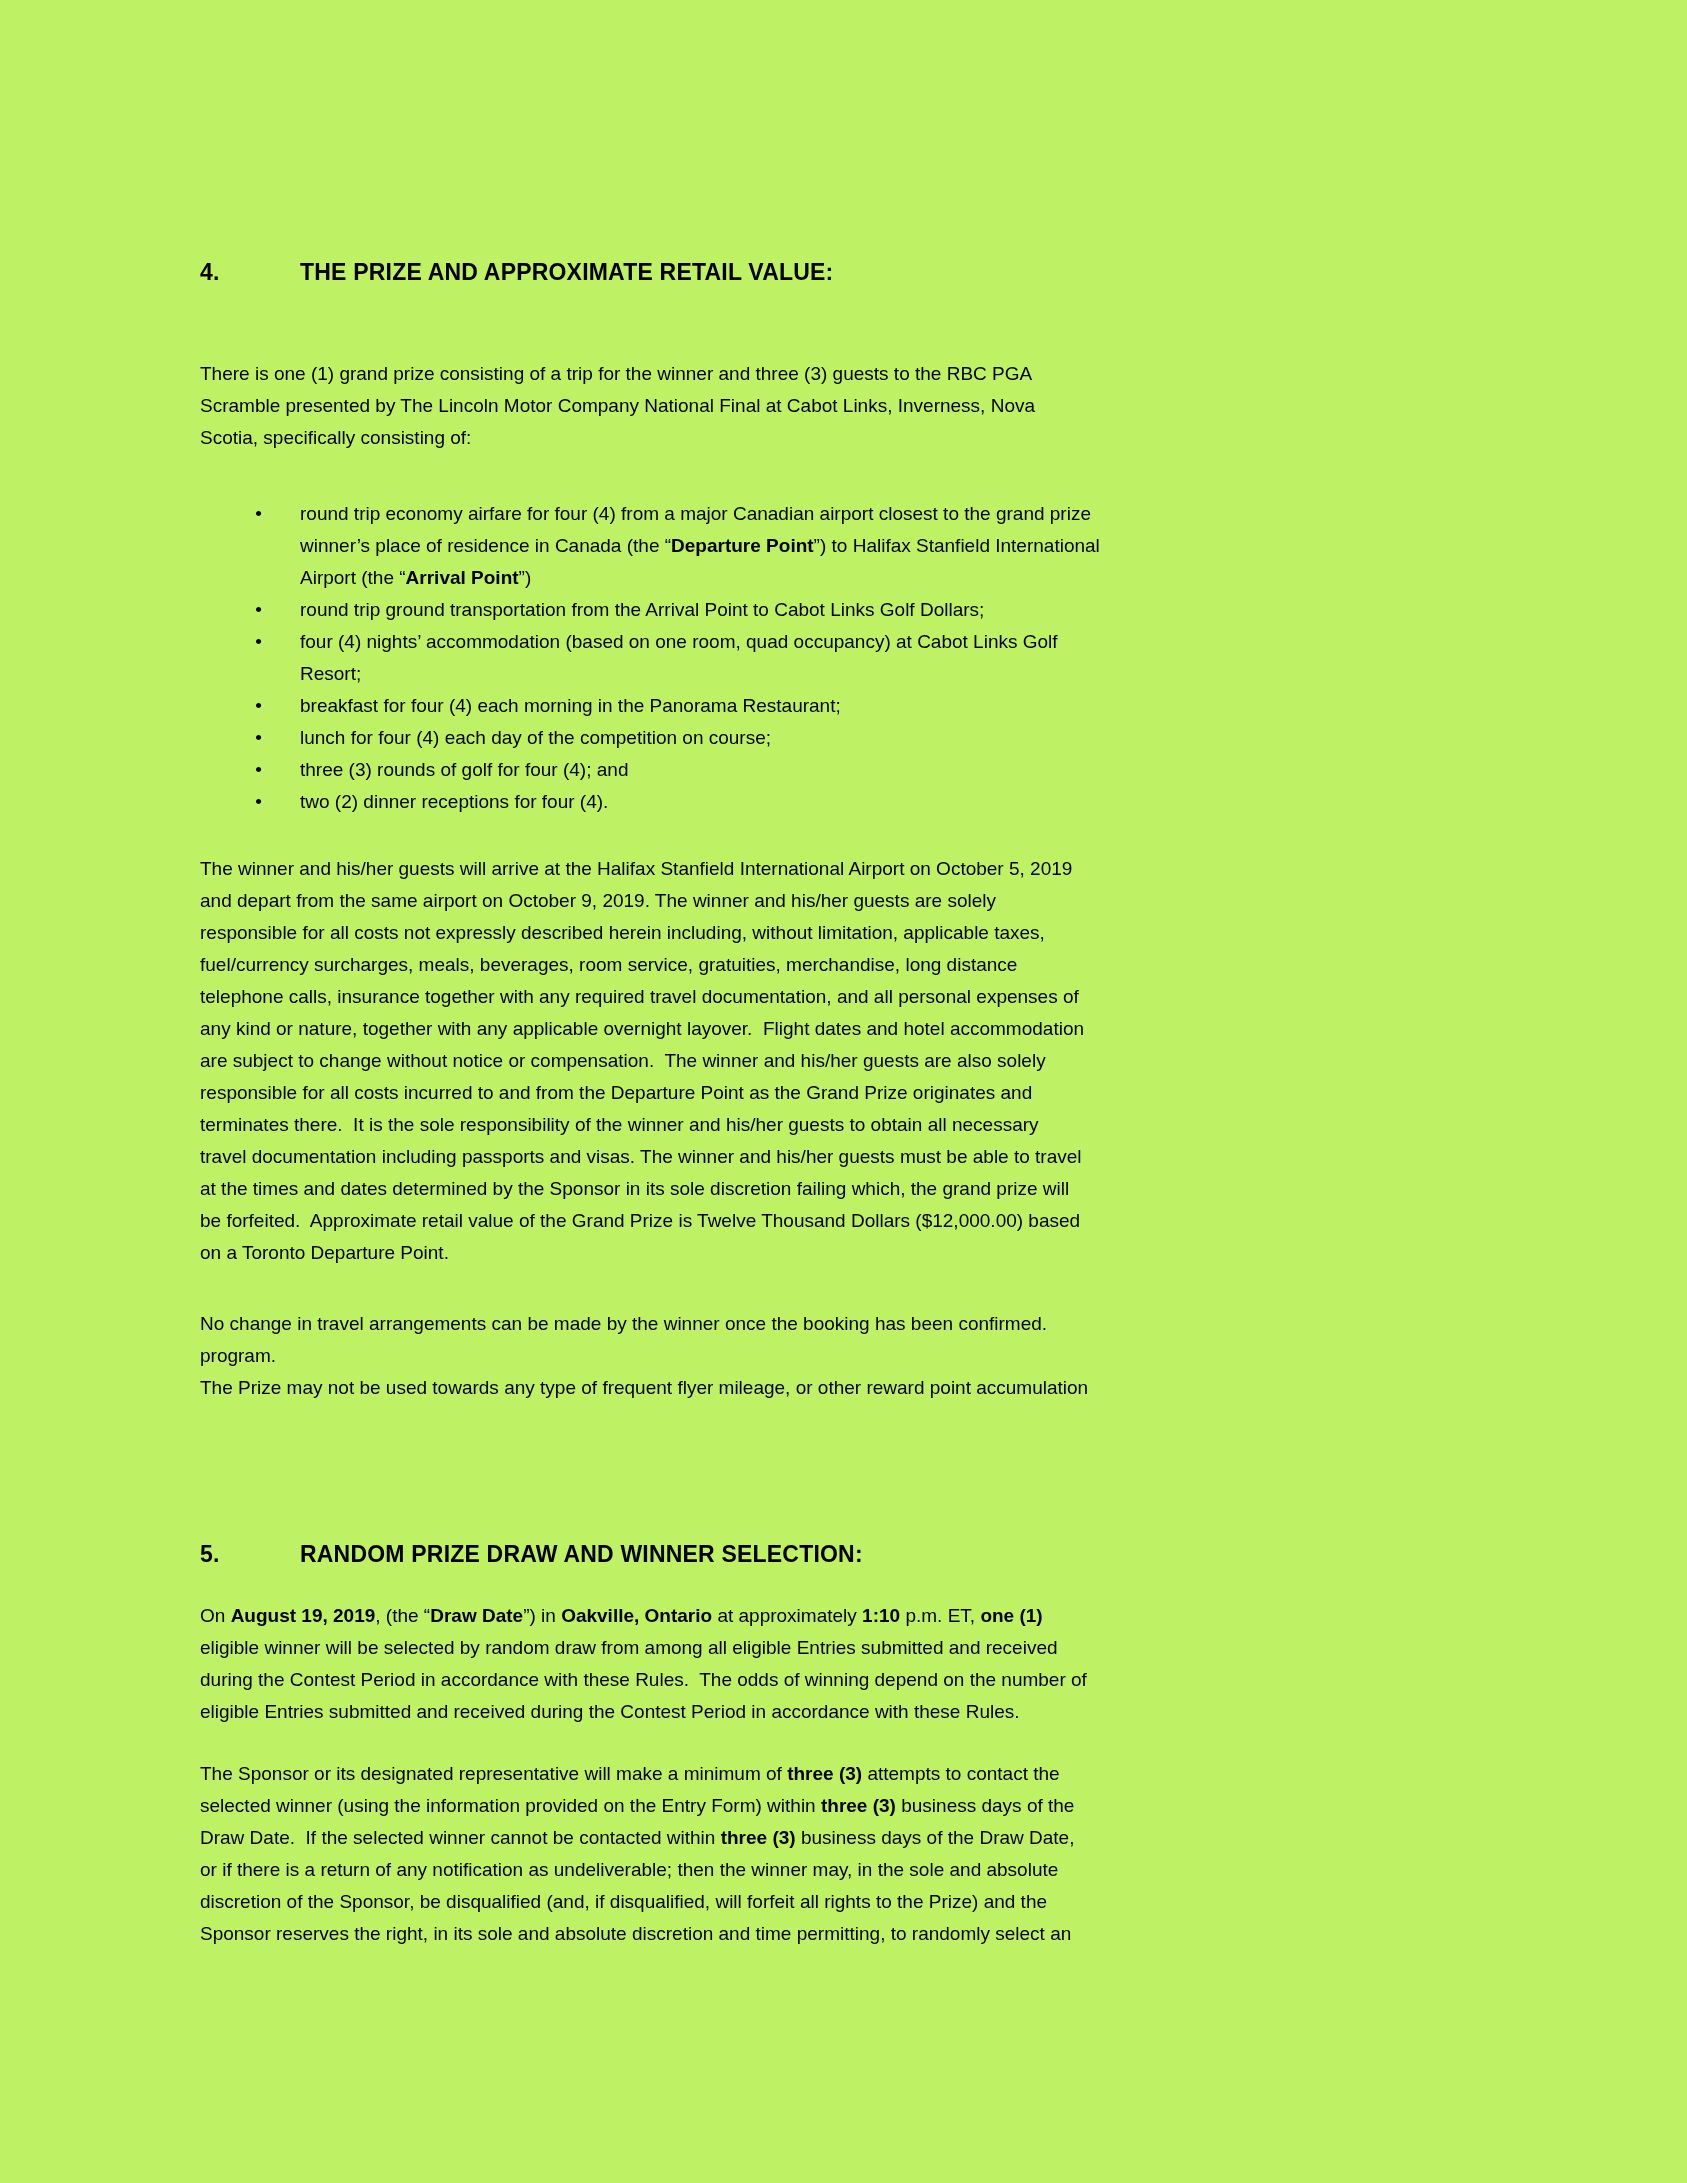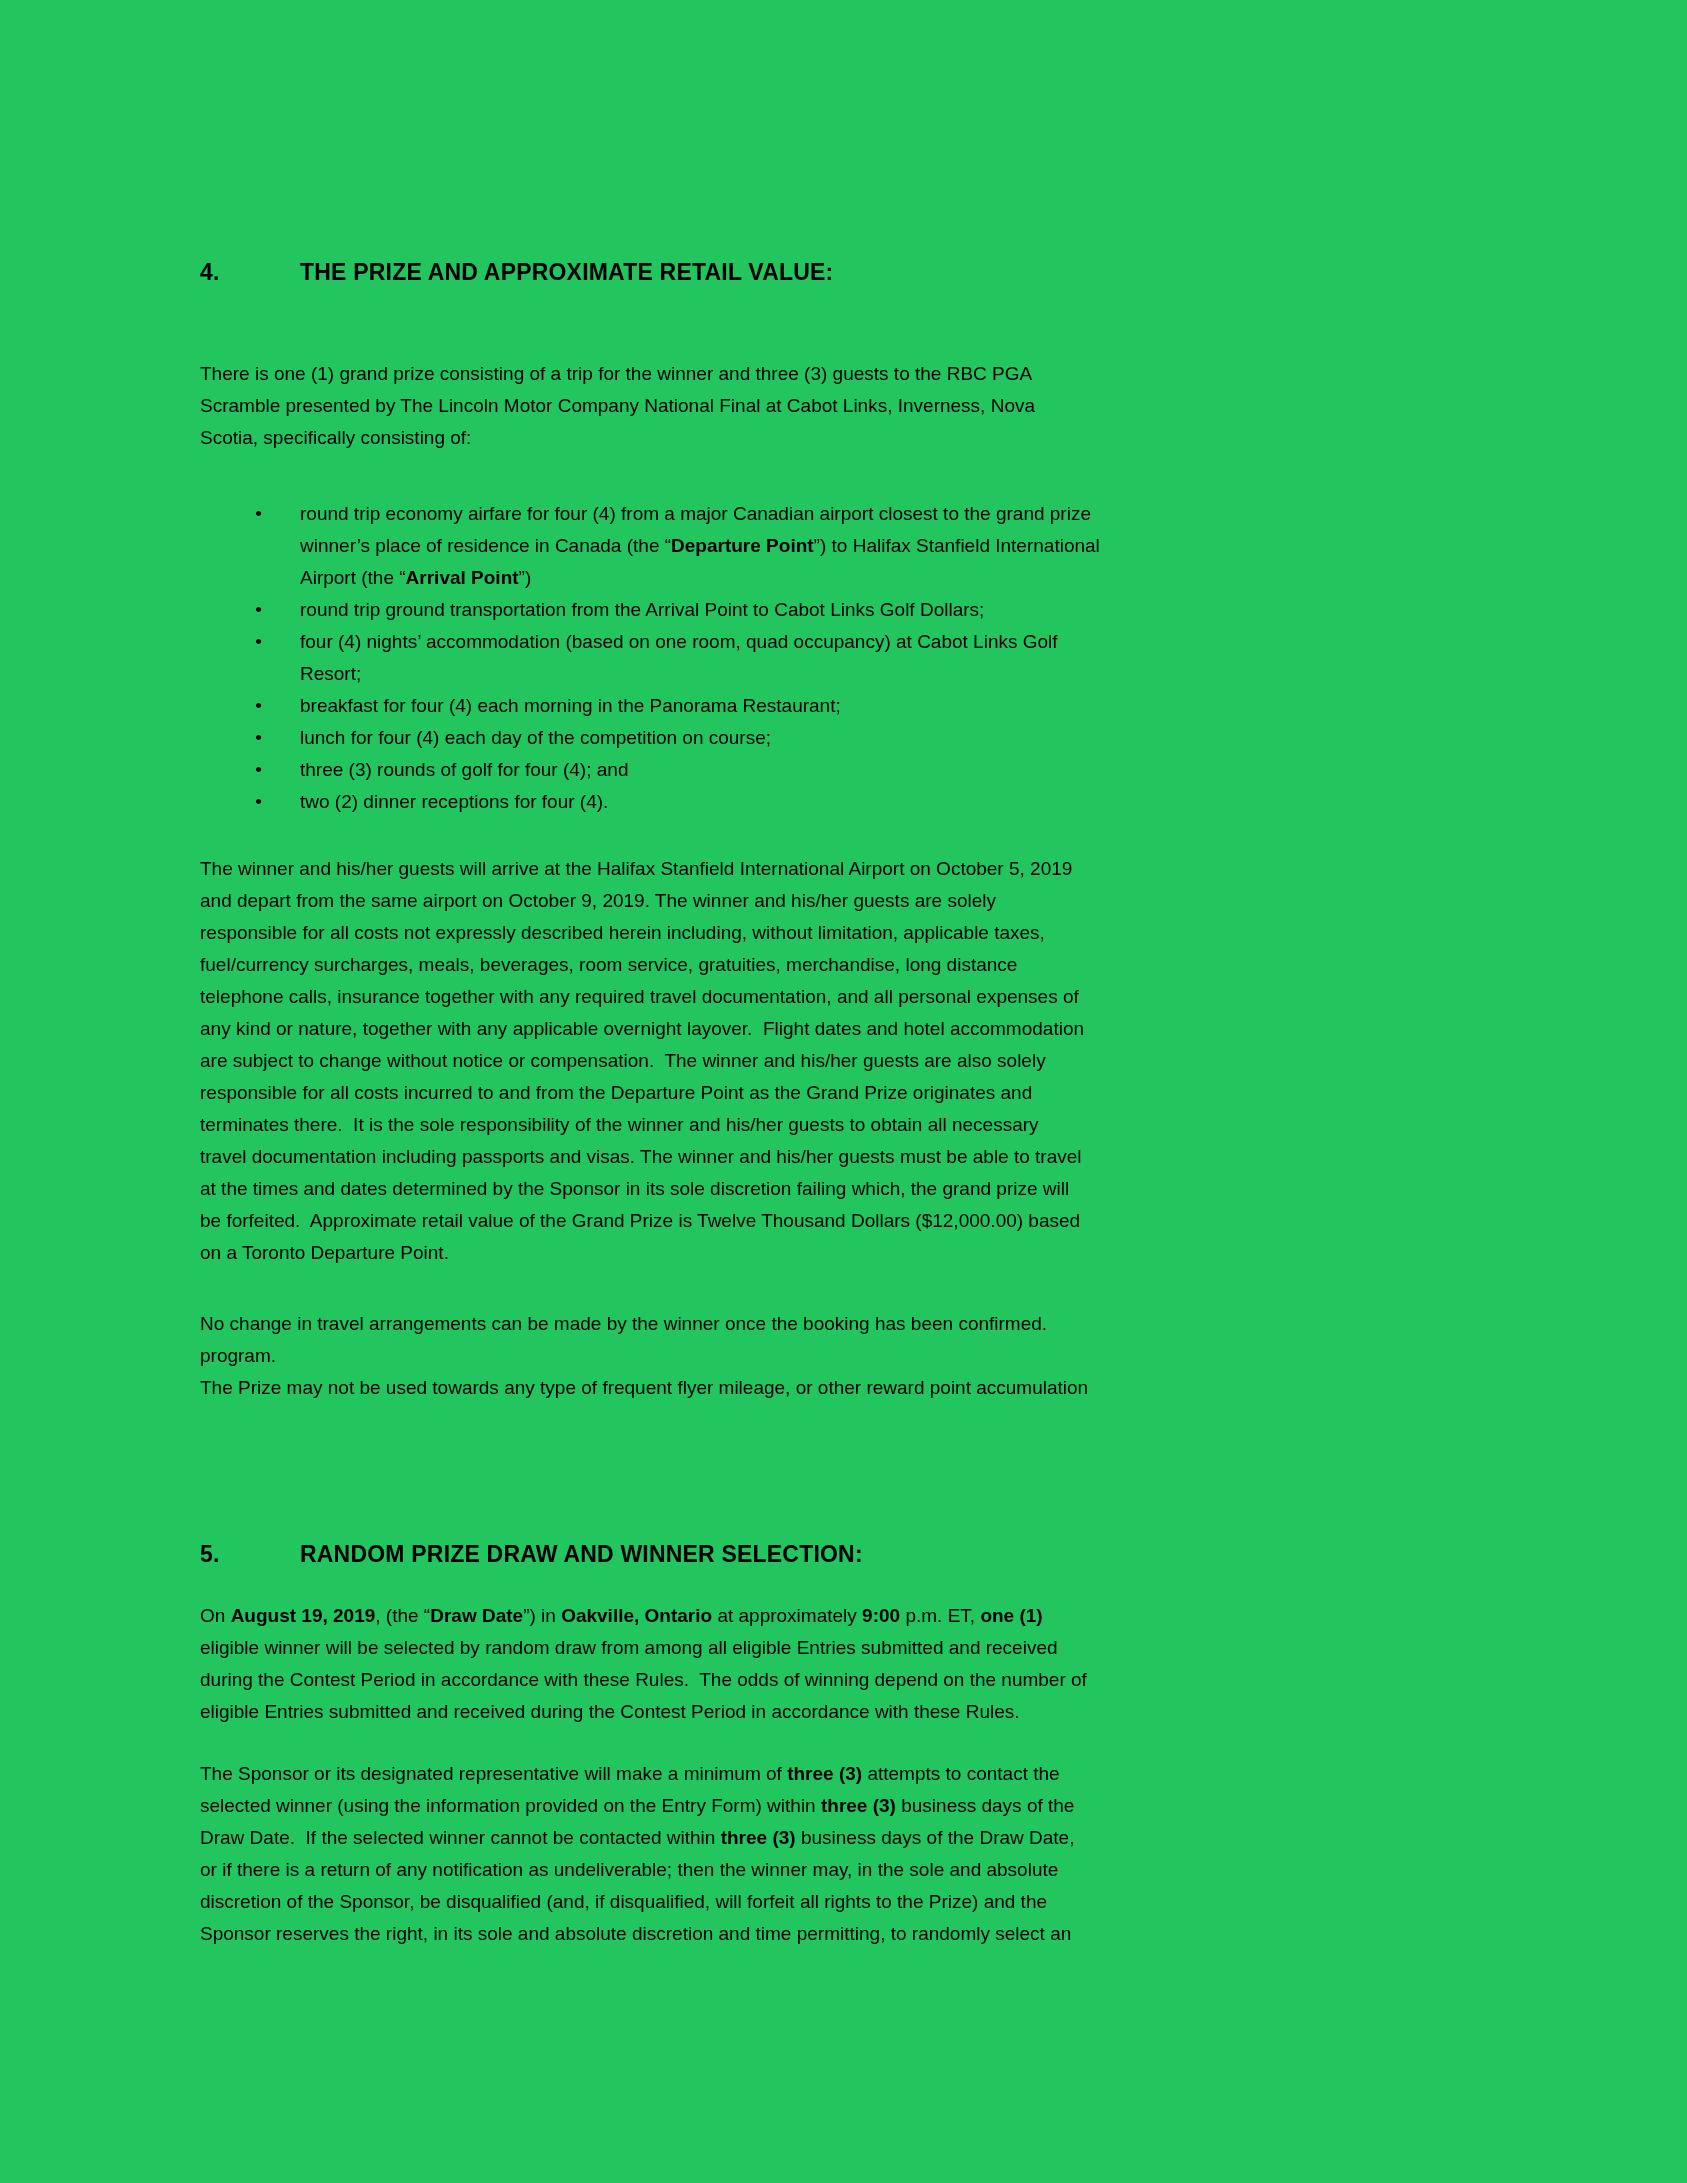--- a/index.html
+++ b/index.html
@@ -47,21 +47,21 @@
     text-align:center;
   }
   .bullet-lines{
     margin-left:100px;
   }
   b{font-weight:bold;}
 </style>
 </head>
 <body>
 
-<div class="page" style="background: #22c55e; color: rgb(0, 0, 0);">
+<div class="page" style="background: #bef264; color: rgb(0, 0, 0);">
 
   <div class="block heading" style="top:256px">
     <span class="hnum">4.</span><span class="htitle">THE PRIZE AND APPROXIMATE RETAIL VALUE:</span>
   </div>
 
   <div class="block" style="top:358px">
       <div class="line">There is one (1) grand prize consisting of a trip for the winner and three (3) guests to the RBC PGA</div>
       <div class="line">Scramble presented by The Lincoln Motor Company National Final at Cabot Links, Inverness, Nova</div>
       <div class="line">Scotia, specifically consisting of:</div>
     </div>
@@ -134,21 +134,21 @@
       <div class="line">No change in travel arrangements can be made by the winner once the booking has been confirmed.</div>
       <div class="line">program.</div>
       <div class="line">The Prize may not be used towards any type of frequent flyer mileage, or other reward point accumulation</div>
     </div>
 
   <div class="block heading" style="top:1538px">
     <span class="hnum">5.</span><span class="htitle">RANDOM PRIZE DRAW AND WINNER SELECTION:</span>
   </div>
 
   <div class="block" style="top:1600px">
-      <div class="line">On <b>August 19, 2019</b>, (the “<b>Draw Date</b>”) in <b>Oakville, Ontario</b> at approximately <b>9:00</b> p.m. ET, <b>one (1)</b></div>
+      <div class="line">On <b>August 19, 2019</b>, (the “<b>Draw Date</b>”) in <b>Oakville, Ontario</b> at approximately <b>1:10</b> p.m. ET, <b>one (1)</b></div>
       <div class="line">eligible winner will be selected by random draw from among all eligible Entries submitted and received</div>
       <div class="line">during the Contest Period in accordance with these Rules.  The odds of winning depend on the number of</div>
       <div class="line">eligible Entries submitted and received during the Contest Period in accordance with these Rules.</div>
     </div>
 
   <div class="block" style="top:1758px">
       <div class="line">The Sponsor or its designated representative will make a minimum of <b>three (3)</b> attempts to contact the</div>
       <div class="line">selected winner (using the information provided on the Entry Form) within <b>three (3)</b> business days of the</div>
       <div class="line">Draw Date.  If the selected winner cannot be contacted within <b>three (3)</b> business days of the Draw Date,</div>
       <div class="line">or if there is a return of any notification as undeliverable; then the winner may, in the sole and absolute</div>

